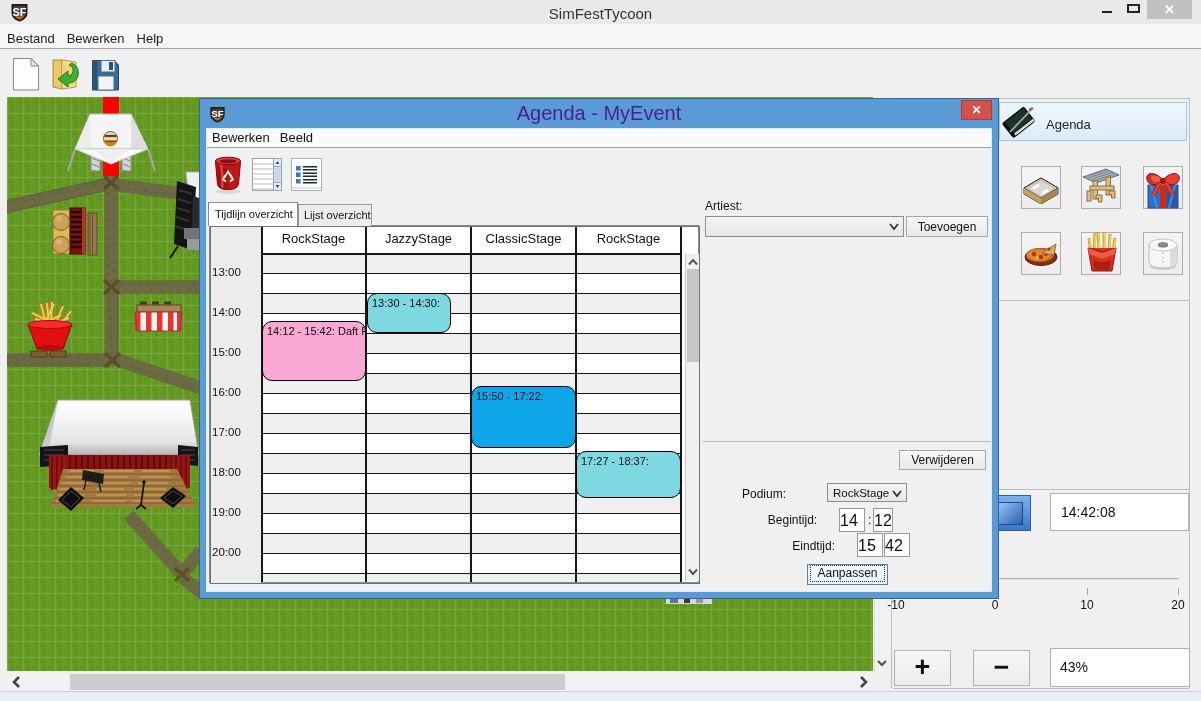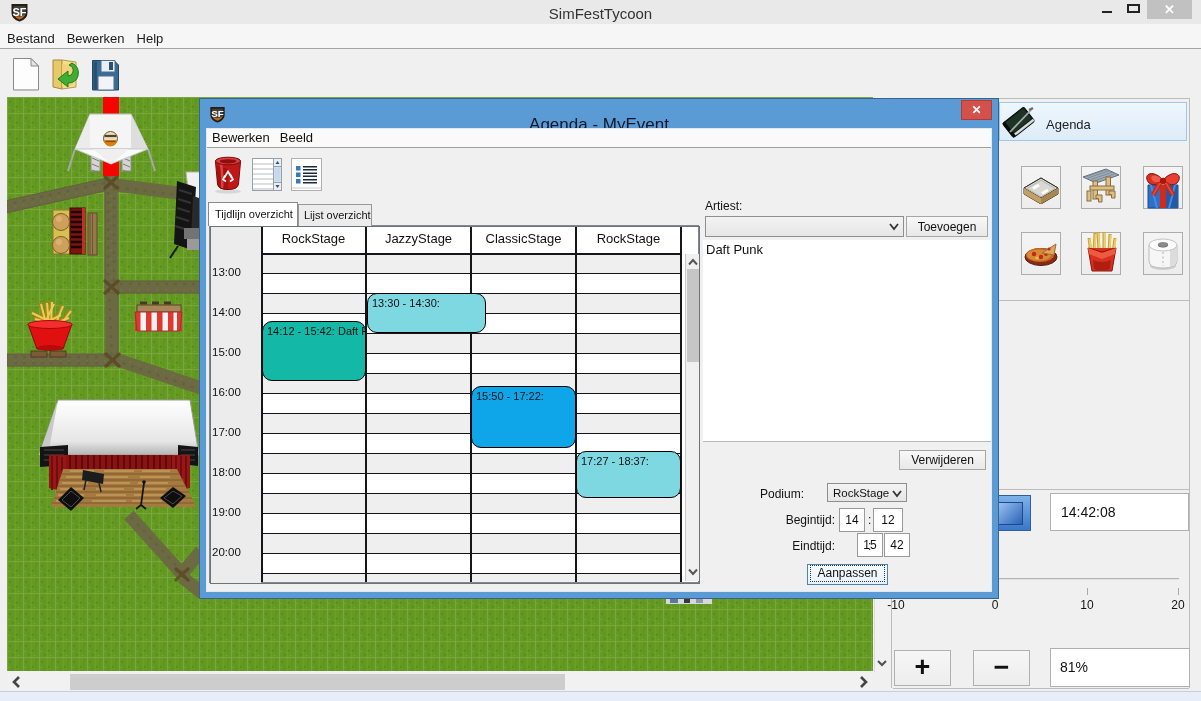--- a/index.html
+++ b/index.html
@@ -26,33 +26,33 @@
 #agendabtn span{position:absolute;left:46px;top:14px;font-size:13px;color:#222;}
 .icobtn{width:40px;height:43px;background:linear-gradient(#f4f4f4,#ededed);border:1px solid #adadad;box-sizing:border-box;}
 #timebox{left:1050px;top:493px;width:139px;height:38px;background:#fff;border:1px solid #b0b0b0;box-sizing:border-box;font-size:14px;color:#111;line-height:36px;padding-left:10px;}
 #bluebtn{left:988px;top:495px;width:43px;height:36px;background:linear-gradient(#7db2ea,#3a77c8);border:1px solid #2f5fa0;box-sizing:border-box;}
 #bluebtn i{position:absolute;left:8px;top:6px;width:24px;height:21px;background:linear-gradient(135deg,#9cc4f0,#2a62b8);border:1px solid #1e4a8a;}
 .zbtn{width:57px;height:36px;background:linear-gradient(#f6f6f6,#ededed);border:1px solid #b0b0b0;box-sizing:border-box;text-align:center;font-weight:bold;font-size:27px;color:#111;line-height:33px;}
 #pctbox{left:1050px;top:648px;width:140px;height:39px;background:#fff;border:1px solid #b0b0b0;box-sizing:border-box;font-size:14px;color:#111;line-height:37px;padding-left:9px;}
 .slbl{top:598px;font-size:12px;color:#111;width:40px;text-align:center;}
 
 #dlg{left:199px;top:98px;width:800px;height:501px;background:#5b9bd5;box-shadow:0 0 0 1px #38648c inset;}
-#dlgtitle{left:0;top:11px;width:800px;height:31px;text-align:center;font-size:17px;color:#0f172a;line-height:31px;}
+#dlgtitle{left:0;top:0;width:800px;height:31px;text-align:center;font-size:20px;color:#4c1d95;line-height:31px;}
 #dlgclose{left:762px;top:2px;width:31px;height:20px;background:#d4504a;border:1px solid #b03c38;box-sizing:border-box;color:#fff;text-align:center;font-size:12px;line-height:18px;font-weight:bold;}
 #dlgbody{left:8px;top:31px;width:784px;height:462px;background:#f0f0f0;box-shadow:0 0 0 1px #dfe9f2;}
 #dlgmenu{left:8px;top:31px;width:784px;height:18px;background:#fafafa;border-bottom:1px solid #9f9f9f;font-size:13px;color:#111;}
 #dlgmenu span{display:inline-block;padding:0 5px;line-height:18px;}
 
 #tab1{left:9px;top:104px;width:90px;height:24px;background:#fff;border:1px solid #888;border-bottom:none;font-size:11px;white-space:nowrap;overflow:hidden;color:#111;text-align:left;padding-left:6px;line-height:23px;box-sizing:border-box;z-index:3;}
 #tab2{left:99px;top:106px;width:74px;height:22px;background:#ececec;border:1px solid #999;border-bottom:none;font-size:11px;white-space:nowrap;overflow:hidden;color:#111;text-align:left;padding-left:5px;line-height:21px;box-sizing:border-box;z-index:2;}
 
 #sched{left:10px;top:127px;width:490px;height:358px;background:#fff;border:1px solid #828790;box-sizing:border-box;z-index:1;}
 #artlist{left:504px;top:142px;width:288px;height:201px;background:#fff;font-size:13px;color:#111;}
 #lowerpane{left:504px;top:343px;width:288px;height:119px;border-top:1px solid #b9b9b9;}
-.fld{background:#fff;border:1px solid #9a9a9a;box-sizing:border-box;text-align:center;font-size:12px;color:#111;}
+.fld{background:#fff;border:1px solid #9a9a9a;box-sizing:border-box;text-align:left;font-size:16px;color:#111;}
 .btn{background:linear-gradient(#f8f8f8,#e8e8e8);border:1px solid #a6a6a6;box-sizing:border-box;text-align:center;font-size:12px;color:#111;}
 .combo{background:linear-gradient(#f3f3f3,#e6e6e6);border:1px solid #8e8e8e;box-sizing:border-box;font-size:11.5px;color:#111;}
 .lbl{font-size:12px;color:#111;}
 .grow{left:51px;width:420px;height:20px;background:#efefef;}
 #glines{left:51px;top:27px;width:420px;height:2px;background:#15151a;}
 .hl{left:51px;width:420px;height:1px;background:#15151a;}
 .vline{top:0;width:2px;height:356px;background:#15151a;}
 .hdr{top:5px;text-align:center;font-size:13px;color:#111;}
 .tlbl{left:2px;width:46px;height:14px;font-size:11.5px;color:#111;}
 .evt{border:1px solid #000;border-radius:10px;box-sizing:border-box;font-size:11px;color:#111;padding:3px 0 0 4px;white-space:nowrap;overflow:hidden;z-index:2;}
@@ -418,21 +418,21 @@
 <div class="abs" style="left:905px;top:578px;width:274px;height:1px;background:#b4b4b4"></div>
 <div class="abs" style="left:905px;top:579px;width:274px;height:1px;background:#e2e2e2"></div>
 <div class="abs" style="left:1087px;top:588px;width:1px;height:7px;background:#a8a8a8"></div>
 <div class="abs" style="left:1178px;top:588px;width:1px;height:7px;background:#a8a8a8"></div>
 <div class="abs slbl" style="left:876px">-10</div>
 <div class="abs slbl" style="left:975px">0</div>
 <div class="abs slbl" style="left:1067px">10</div>
 <div class="abs slbl" style="left:1158px">20</div>
 <div class="abs zbtn" style="left:894px;top:650px">+</div>
 <div class="abs zbtn" style="left:973px;top:650px">−</div>
-<div class="abs" id="pctbox">81%</div>
+<div class="abs" id="pctbox">43%</div>
 <div class="abs" id="bottomstrip"></div>
 
 <div class="abs" id="dlg">
  <div class="abs" id="dlgtitle">Agenda - MyEvent</div>
  <svg class="abs" style="left:10px;top:8px" width="17" height="17" viewBox="0 0 19 19">
   <path d="M2.5 2 L16.5 2 L16.5 10 Q16.5 15 9.5 17.5 Q2.5 15 2.5 10 Z" fill="#45403a" stroke="#241e16" stroke-width="2"></path>
       <path d="M4 11.5 Q9.5 16 15 11.5 L15 12 Q13 15.5 9.5 16.5 Q6 15.5 4 12 Z" fill="#c06a20"></path>
   <text x="9.5" y="12.5" font-size="11" font-weight="bold" fill="#fff" text-anchor="middle" font-family="Liberation Sans">SF</text>
  </svg>
  <div class="abs" id="dlgclose">✕</div>
@@ -524,54 +524,51 @@
    <div class="abs hdr" style="left:262px;width:103px">ClassicStage</div>
    <div class="abs hdr" style="left:367px;width:103px">RockStage</div>
    <div class="abs tlbl" style="top:40px">13:00</div>
    <div class="abs tlbl" style="top:80px">14:00</div>
    <div class="abs tlbl" style="top:120px">15:00</div>
    <div class="abs tlbl" style="top:160px">16:00</div>
    <div class="abs tlbl" style="top:200px">17:00</div>
    <div class="abs tlbl" style="top:240px">18:00</div>
    <div class="abs tlbl" style="top:280px">19:00</div>
    <div class="abs tlbl" style="top:320px">20:00</div>
-   <div class="abs evt" style="left:157px;top:67px;width:119px;height:40px;background:#7ed8e2">13:30 - 14:30:</div>
-   <div class="abs evt" style="left:52px;top:95px;width:104px;height:60px;background:#14b8a6">14:12 - 15:42: Daft P</div>
+   <div class="abs evt" style="left:157px;top:67px;width:84px;height:40px;background:#7ed8e2">13:30 - 14:30:</div>
+   <div class="abs evt" style="left:52px;top:95px;width:104px;height:60px;background:#f9a8d4">14:12 - 15:42: Daft P</div>
    <div class="abs evt" style="left:261px;top:160px;width:105px;height:62px;background:#0ea5e9">15:50 - 17:22:</div>
    <div class="abs evt" style="left:366px;top:225px;width:105px;height:47px;background:#7ed8e2">17:27 - 18:37:</div>
    <div class="abs" id="ssb">
     <svg class="abs" style="left:0;top:2px" width="14" height="12" viewBox="0 0 14 12">
           <path d="M3 8.5 L7 4 L11 8.5" stroke="#555" stroke-width="2" fill="none"></path>
         </svg>
     <div class="abs" style="left:1px;top:15px;width:12px;height:93px;background:#c6c6c6"></div>
     <svg class="abs" style="left:0;top:312px" width="14" height="12" viewBox="0 0 14 12">
           <path d="M3 3.5 L7 8 L11 3.5" stroke="#555" stroke-width="2" fill="none"></path>
         </svg>
    </div>
    <div class="abs" style="left:0;top:0;width:488px;height:356px;border:1px solid #6e737a"></div>
   </div>
 
   <div class="abs lbl" style="left:506px;top:101px">Artiest:</div>
   <div class="abs combo" style="left:506px;top:118px;width:199px;height:21px"></div>
   <svg class="abs" style="left:689px;top:124px" width="12" height="9" viewBox="0 0 12 9">
       <path d="M2 2 L6 7 L10 2" stroke="#333" stroke-width="1.8" fill="none"></path>
     </svg>
   <div class="abs btn" style="left:707px;top:118px;width:82px;height:21px;line-height:20px">Toevoegen</div>
-  <div class="abs" id="artlist">
-      <div style="padding:2px 0 0 3px">Daft Punk</div>
-    </div>
   <div class="abs" id="lowerpane"></div>
   <div class="abs btn" style="left:700px;top:352px;width:87px;height:20px;line-height:19px">Verwijderen</div>
-  <div class="abs lbl" style="left:543px;top:389px;width:80px;text-align:center">Podium:</div>
+  <div class="abs lbl" style="left:543px;top:389px;width:80px;text-align:left">Podium:</div>
   <div class="abs combo" style="left:628px;top:385px;width:80px;height:19px;line-height:18px;padding-left:5px">RockStage</div>
   <svg class="abs" style="left:692px;top:391px" width="12" height="9" viewBox="0 0 12 9">
       <path d="M2 2 L6 7 L10 2" stroke="#333" stroke-width="1.8" fill="none"></path>
     </svg>
-  <div class="abs lbl" style="left:551px;top:415px;width:85px;text-align:right">Begintijd:</div>
+  <div class="abs lbl" style="left:551px;top:415px;width:85px;text-align:center">Begintijd:</div>
   <div class="abs fld" style="left:640px;top:410px;width:26px;height:24px;line-height:23px">14</div>
   <div class="abs lbl" style="left:669px;top:415px">:</div>
-  <div class="abs fld" style="left:674px;top:410px;width:30px;height:24px;line-height:23px">12</div>
+  <div class="abs fld" style="left:674px;top:410px;width:20px;height:24px;line-height:23px">12</div>
   <div class="abs lbl" style="left:551px;top:441px;width:85px;text-align:right">Eindtijd:</div>
   <div class="abs fld" style="left:658px;top:435px;width:26px;height:24px;line-height:23px">15</div>
   <div class="abs lbl" style="left:669px;top:441px">:</div>
   <div class="abs fld" style="left:685px;top:435px;width:26px;height:24px;line-height:23px">42</div>
   <div class="abs" style="left:608px;top:466px;width:81px;height:21px;background:linear-gradient(#f6fafd,#e8f1fa);border:1px solid #4884b4;box-sizing:border-box;text-align:center;font-size:12px;line-height:17px;color:#111"><span style="outline:1px dotted #333;display:inline-block;width:73px;height:15px;margin-top:1px;line-height:15px">Aanpassen</span></div>
 </div>
 
 </body></html>

